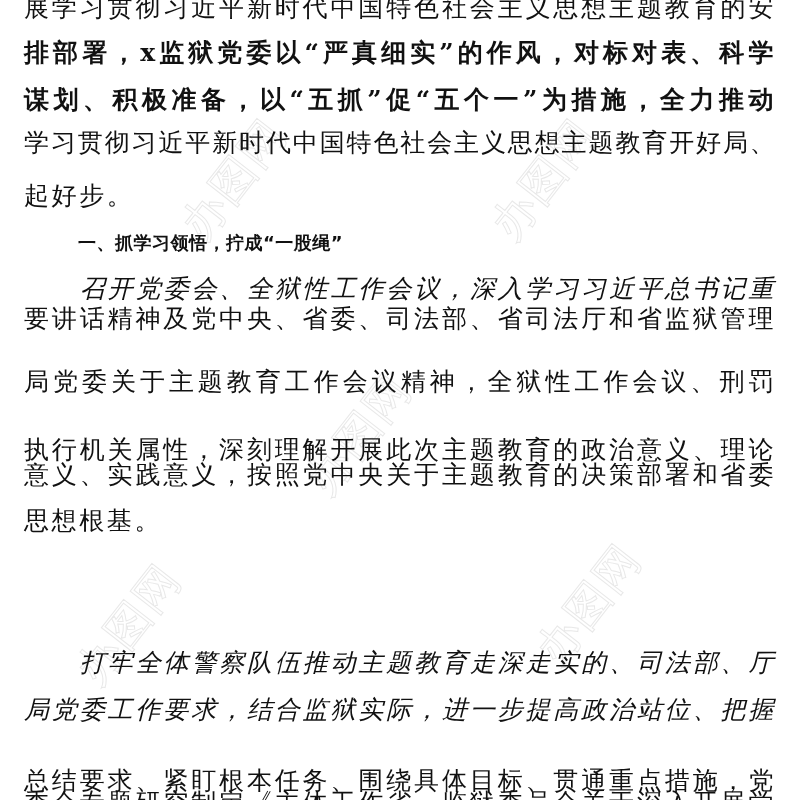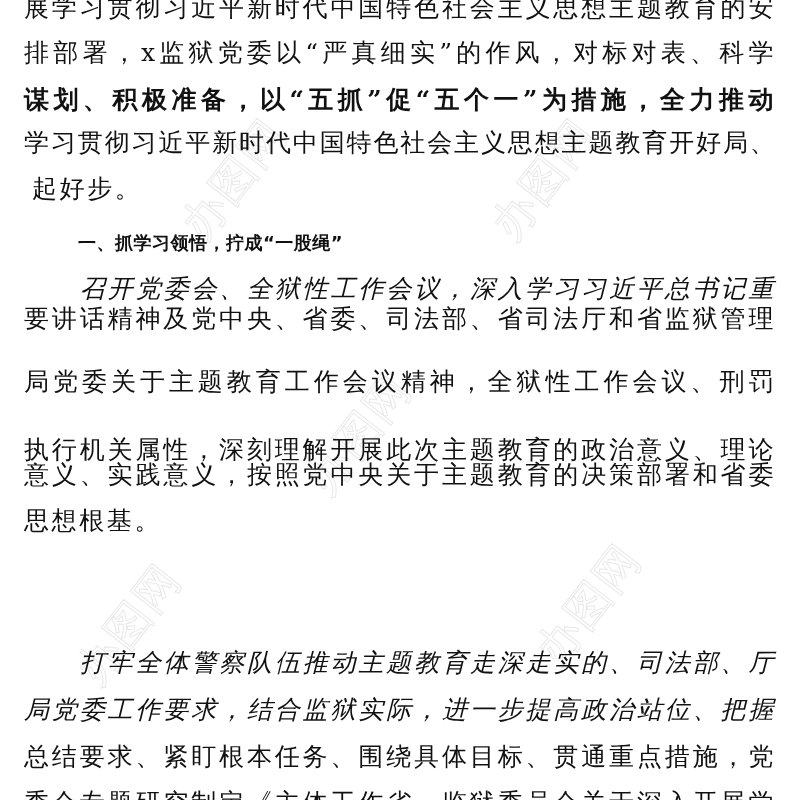--- a/index.html
+++ b/index.html
@@ -76,36 +76,36 @@
 <div class="page">
 
   <div class="watermark" style="left:165px; top:150px;">办图网</div>
   <div class="watermark" style="left:475px; top:150px;">办图网</div>
   <div class="watermark" style="left:290px; top:405px;">办图网</div>
   <div class="watermark" style="left:60px; top:595px;">办图网</div>
   <div class="watermark" style="left:520px; top:575px;">办图网</div>
 
   <div>
     <div class="line" style="top:-12px;">展学习贯彻习近平新时代中国特色社会主义思想主题教育的安</div>
-    <div class="line" style="top:33px;">排部署，x监狱党委以“严真细实”的作风，对标对表、科学</div>
+    <div class="line" style="top:33px;font-weight:bold;">排部署，x监狱党委以“严真细实”的作风，对标对表、科学</div>
     <div class="line" style="top:80px;font-weight:bold;">谋划、积极准备，以“五抓”促“五个一”为措施，全力推动</div>
     <div class="line" style="top:123px; letter-spacing:1.2px;">学习贯彻习近平新时代中国特色社会主义思想主题教育开好局、</div>
-    <div class="line last" style="top:169px;margin-left:8px;">起好步。</div>
+    <div class="line last" style="top:176px;">起好步。</div>
   </div>
 
   <div class="heading" style="top:223px;">一、抓学习领悟，拧成“一股绳”</div>
   <div>
     <div class="line indent" style="top:269px;">召开党委会、全狱性工作会议，深入学习习近平总书记重</div>
     <div class="line" style="top:299px;">要讲话精神及党中央、省委、司法部、省司法厅和省监狱管理</div>
     <div class="line" style="top:362px;">局党委关于主题教育工作会议精神，全狱性工作会议、刑罚</div>
     <div class="line" style="top:384px;margin-top:46px;">执行机关属性，深刻理解开展此次主题教育的政治意义、理论</div>
     <div class="line" style="top:455px;">意义、实践意义，按照党中央关于主题教育的决策部署和省委</div>
     <div class="line last" style="top:501px;">思想根基。</div>
   </div>
 
   <div>
     <div class="line indent" style="top:643px;">打牢全体警察队伍推动主题教育走深走实的、司法部、厅</div>
     <div class="line" style="top:690px;font-style:italic;">局党委工作要求，结合监狱实际，进一步提高政治站位、把握</div>
-    <div class="line" style="top:737px;">总结要求、紧盯根本任务、围绕具体目标、贯通重点措施，党</div>
+    <div class="line" style="top:761px;">总结要求、紧盯根本任务、围绕具体目标、贯通重点措施，党</div>
     <div class="line" style="top:783px;">委会专题研究制定《主体工作省、监狱委员会关于深入开展学</div>
   </div>
 
 </div>
 
 </body></html>

